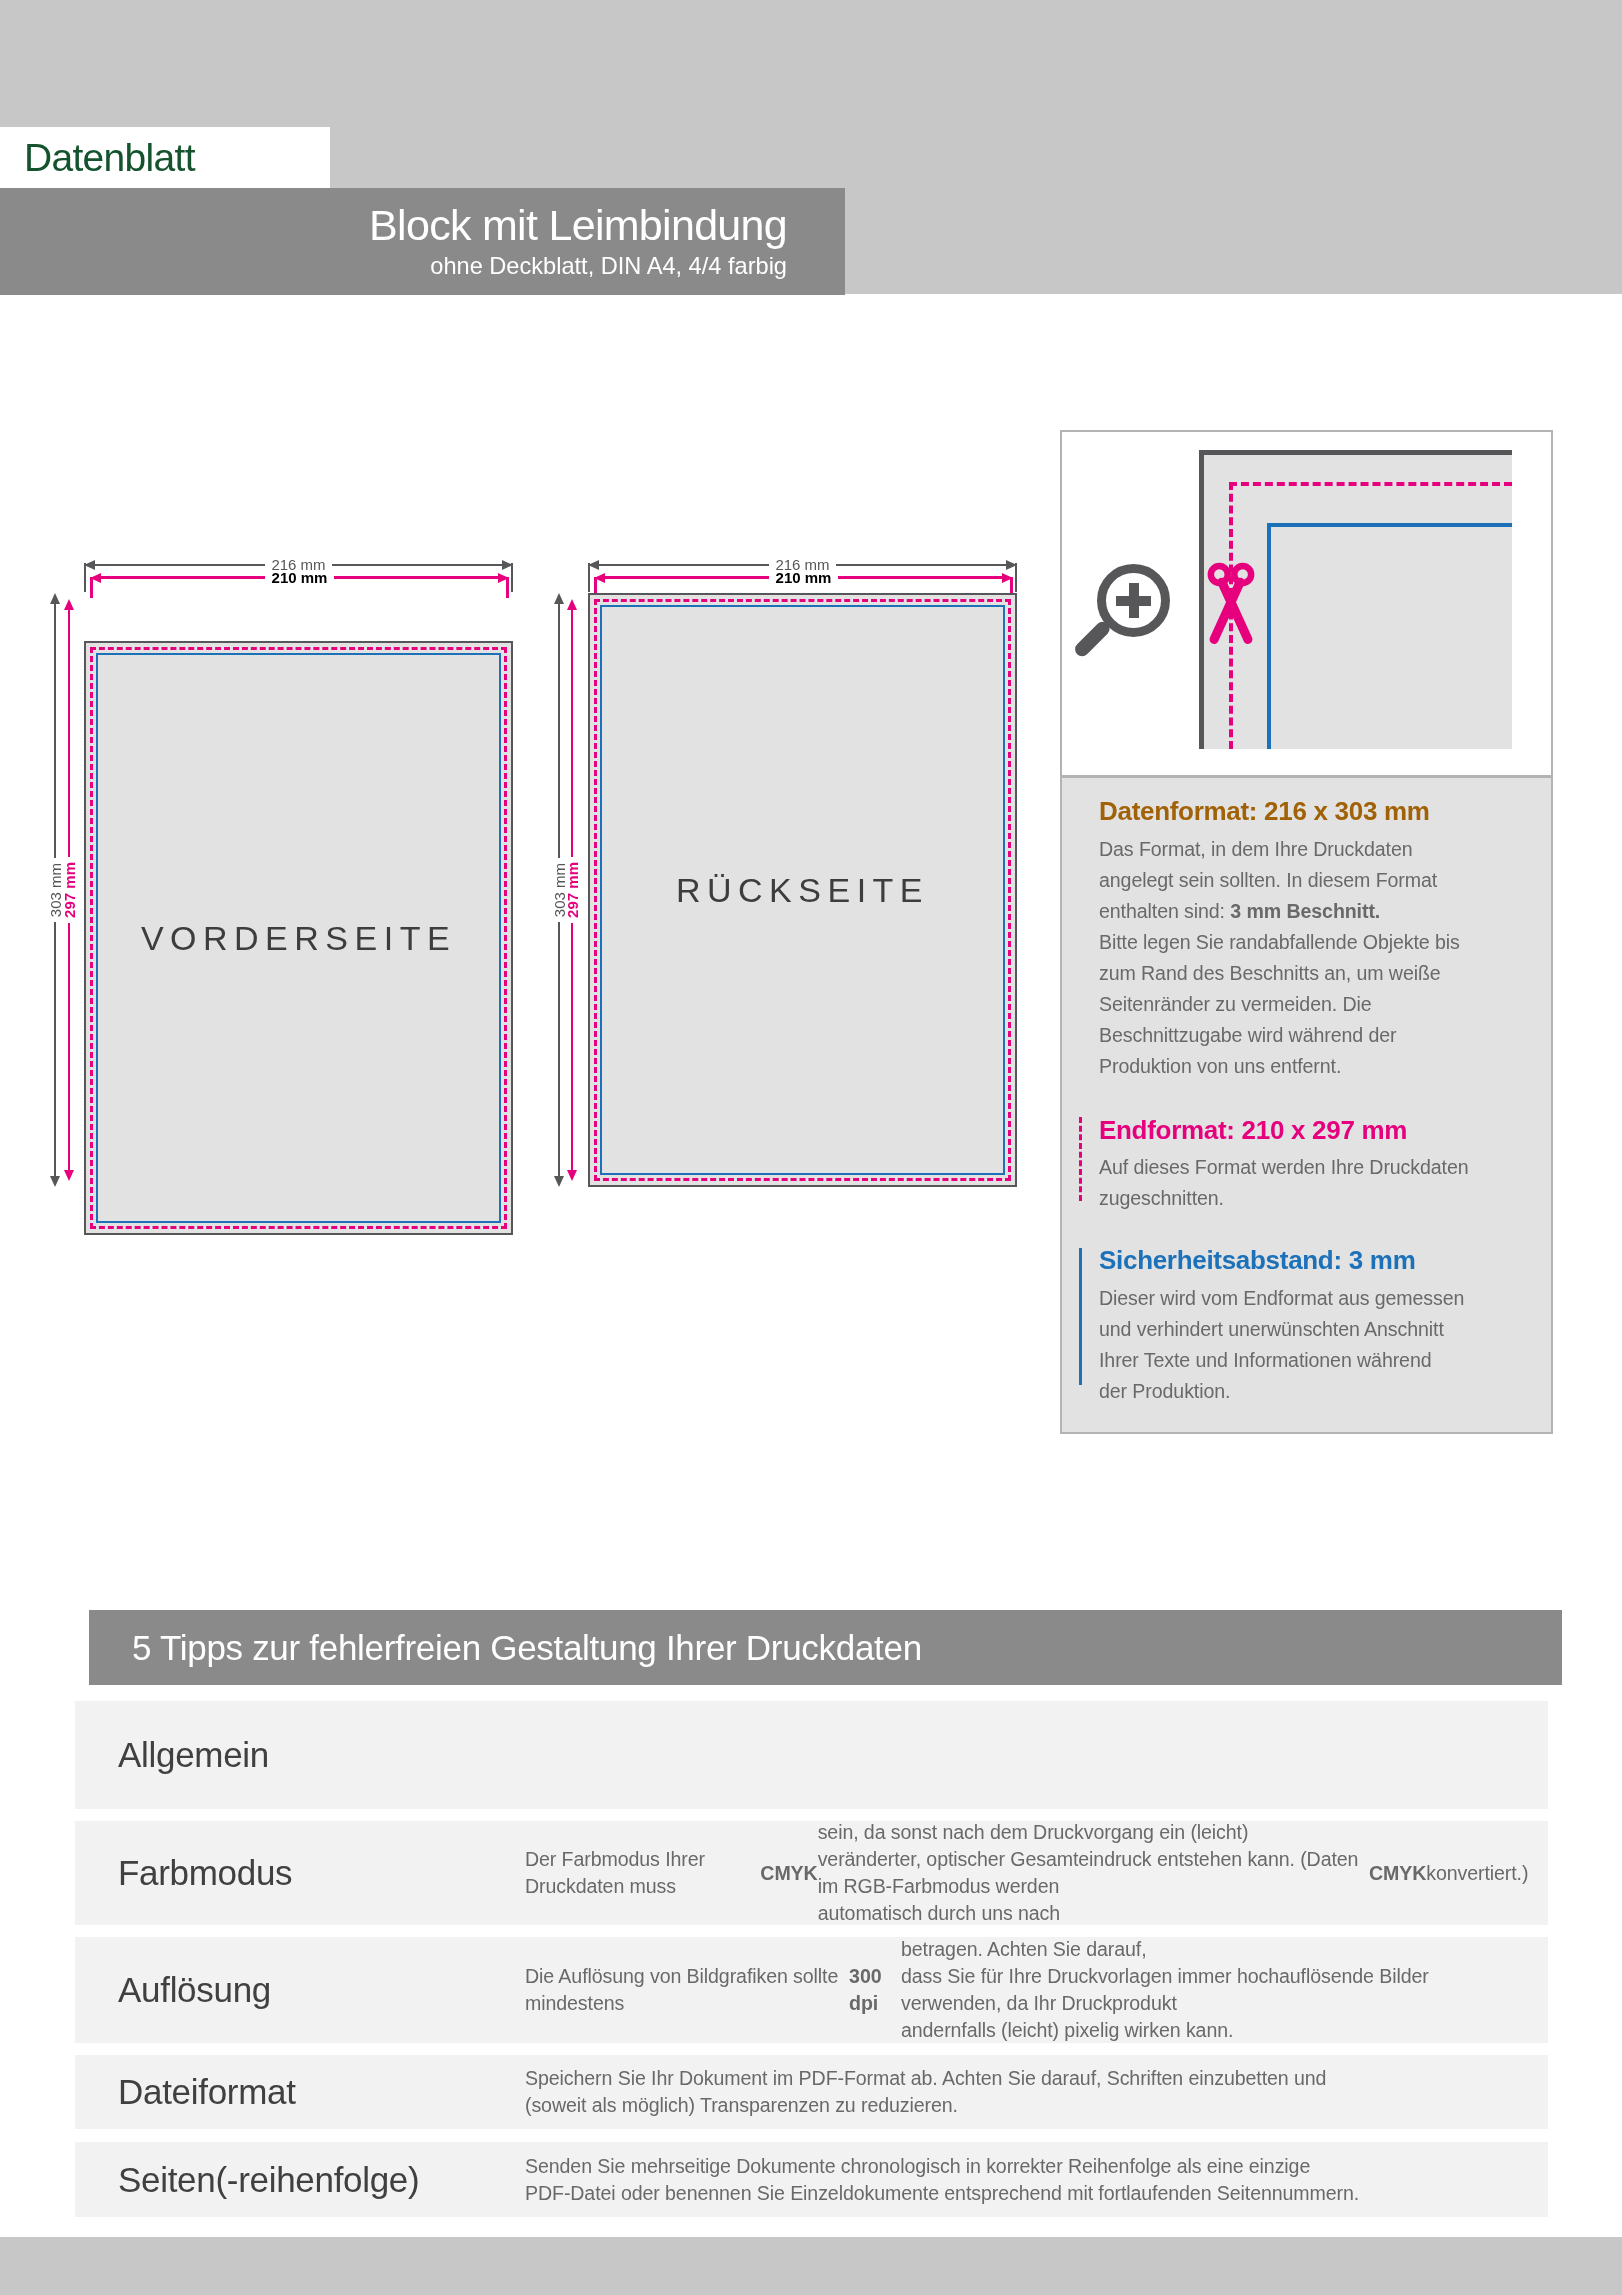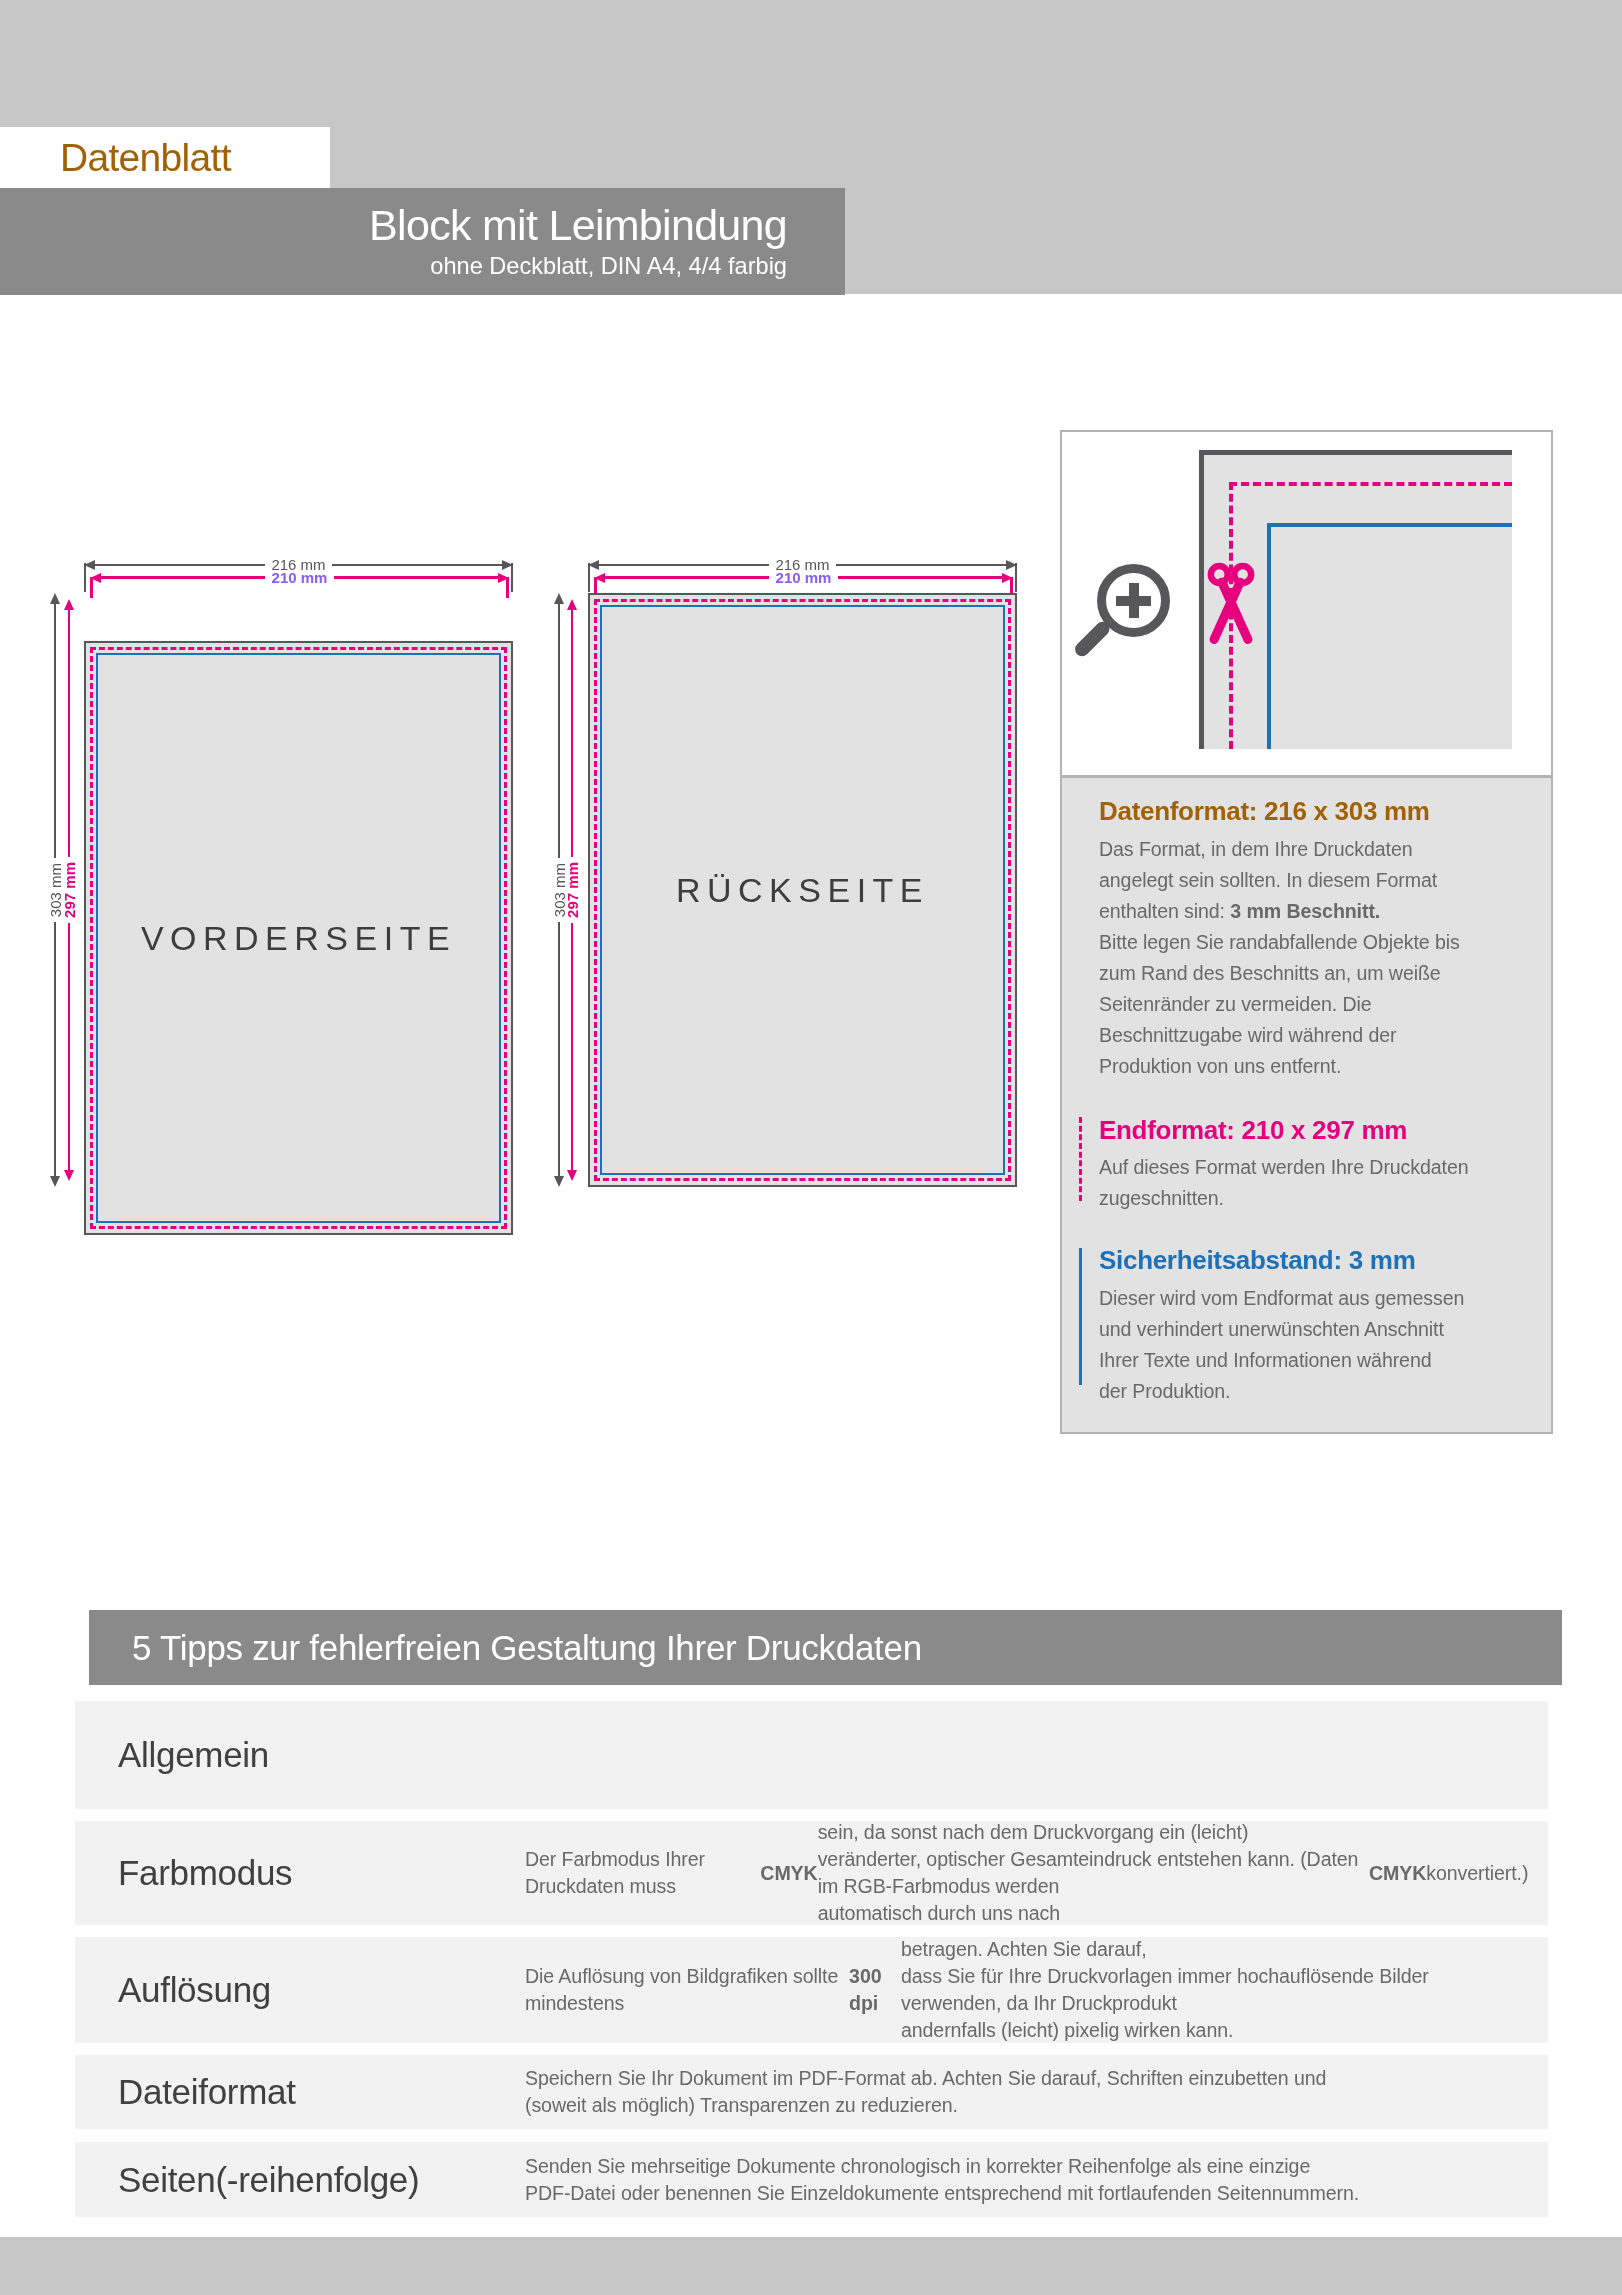--- a/index.html
+++ b/index.html
@@ -6,21 +6,21 @@
   .page {
     position:relative; width:1623px; height:2295px; overflow:hidden;
     background:#ffffff; font-family:"Liberation Sans", sans-serif;
   }
   
   .header-bg { position:absolute; left:0; top:0; width:1623px; height:294px; background:#c7c7c7; }
   .datenblatt-box {
     position:absolute; left:0; top:127px; width:330px; height:61px; background:#ffffff;
     display:flex; align-items:center;
   }
-  .datenblatt-box .txt { font-size:39px; color:#a16207; padding-left:60px; letter-spacing:-0.7px; }
+  .datenblatt-box .txt { font-size:39px; color:#14532d; padding-left:24px; letter-spacing:-0.7px; }
   .title-banner {
     position:absolute; left:0; top:188px; width:845px; height:107px; background:#8a8a8a;
     display:flex; flex-direction:column; justify-content:center; align-items:flex-end;
     padding-right:58px; box-sizing:border-box; color:#ffffff;
   }
   .title-banner .t1 { font-size:43px; line-height:47px; letter-spacing:-0.7px;text-align:center; }
   .title-banner .t2 { font-size:23.6px; line-height:29px; margin-top:3.9px; }
 
   
   .sheet {
@@ -40,21 +40,21 @@
   .ext { position:absolute; }
   .ext.gray { background:#57575a; width:2px; }
   .ext.pink { background:#e6007e; width:2.6px; }
 
   .dim-h { position:absolute; height:13px; display:flex; align-items:center; }
   .dim-h .seg { flex:1; height:2px; }
   .dim-h.gray .seg { background:#57575a; }
   .dim-h.pink .seg { background:#e6007e; height:2.6px; }
   .dim-h .lbl { margin:0 6.5px; font-size:15px; white-space:nowrap; }
   .dim-h.gray .lbl { color:#57575a; }
-  .dim-h.pink .lbl { color:#8b5cf6; font-weight:700; }
+  .dim-h.pink .lbl { color:#000000; font-weight:700; }
   .ah { width:0; height:0; }
   .dim-h .ah-l { border-top:5.9px solid transparent; border-bottom:5.9px solid transparent; }
   .dim-h .ah-r { border-top:5.9px solid transparent; border-bottom:5.9px solid transparent; }
   .dim-h.gray .ah-l { border-right:11px solid #57575a; }
   .dim-h.gray .ah-r { border-left:11px solid #57575a; }
   .dim-h.pink .ah-l { border-right:11px solid #e6007e; }
   .dim-h.pink .ah-r { border-left:11px solid #e6007e; }
 
   .dim-v { position:absolute; width:14.4px; display:flex; flex-direction:column; align-items:center; }
   .dim-v .seg { flex:1; width:2px; }

